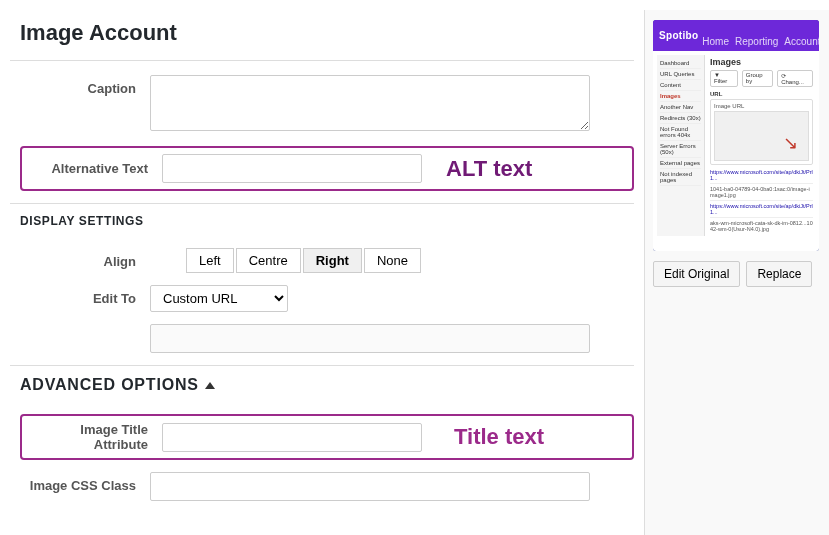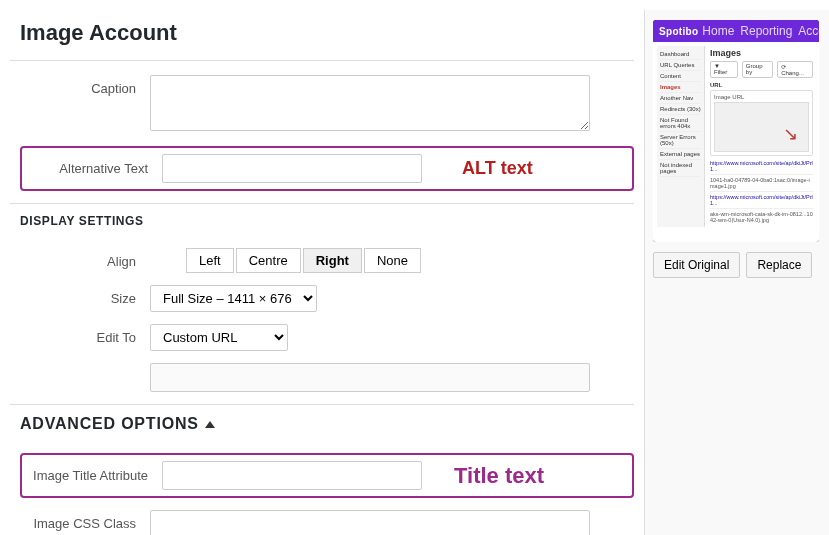--- a/index.html
+++ b/index.html
@@ -37,20 +37,21 @@
       padding-left: 10px;
     }
     .form-label {
       width: 130px;
       text-align: right;
       padding-right: 14px;
       padding-top: 6px;
       color: #555;
       font-size: 13px;
       flex-shrink: 0;
+      font-weight: bold;
     }
     .form-control {
       flex: 1;
     }
     textarea.input-field {
       width: 100%;
       max-width: 440px;
       height: 56px;
       border: 1px solid #ccc;
       border-radius: 2px;
@@ -82,24 +83,24 @@
       text-align: right;
       padding-right: 14px;
       padding-top: 0;
     }
     .highlight-row input.input-field {
       flex: 1;
       border: 1px solid #ccc;
       max-width: 260px;
     }
     .alt-text-badge {
-      font-size: 18px;
-      font-weight: 700;
-      color: #b91c1c;
-      margin-left: 40px;
+      font-size: 22px;
+      font-weight: 700;
+      color: #701a75;
+      margin-left: 24px;
     }
     .title-text-badge {
       font-size: 22px;
       font-weight: 700;
       color: #9b2a8a;
       margin-left: 32px;
     }
 
     
     .section-header {
@@ -208,21 +209,22 @@
       font-size: 10px;
       letter-spacing: 0.03em;
     }
     .spotibo-nav {
       display: flex;
       gap: 6px;
       margin-left: auto;
     }
     .spotibo-nav span {
       color: rgba(255,255,255,0.8);
-      font-size: 12px;
+      font-size: 10px;
+      margin-top: 12px;
     }
     .spotibo-body {
       background: #fff;
       padding: 4px;
       min-height: 200px;
     }
     .spotibo-sidebar-main {
       display: flex;
       gap: 3px;
     }
@@ -349,32 +351,20 @@
       <div class="form-control">
         <div class="align-buttons">
           <button class="align-btn">Left</button>
           <button class="align-btn">Centre</button>
           <button class="align-btn" style="background:#f0f0f0;font-weight:600;">Right</button>
           <button class="align-btn">None</button>
         </div>
       </div>
     </div>
 
-    <div class="form-row">
-      <div class="form-label">Size</div>
-      <div class="form-control">
-        <select class="size-select">
-          <option>Full Size – 1411 × 676</option>
-          <option>Large</option>
-          <option>Medium</option>
-          <option>Thumbnail</option>
-          <option>Custom Size</option>
-        </select>
-      </div>
-    </div>
 
     <div class="form-row">
       <div class="form-label">Edit To</div>
       <div class="form-control">
         <div class="link-row">
           <select class="size-select">
             <option>Custom URL</option>
             <option>Media File</option>
             <option>Attachment Page</option>
             <option>None</option>

